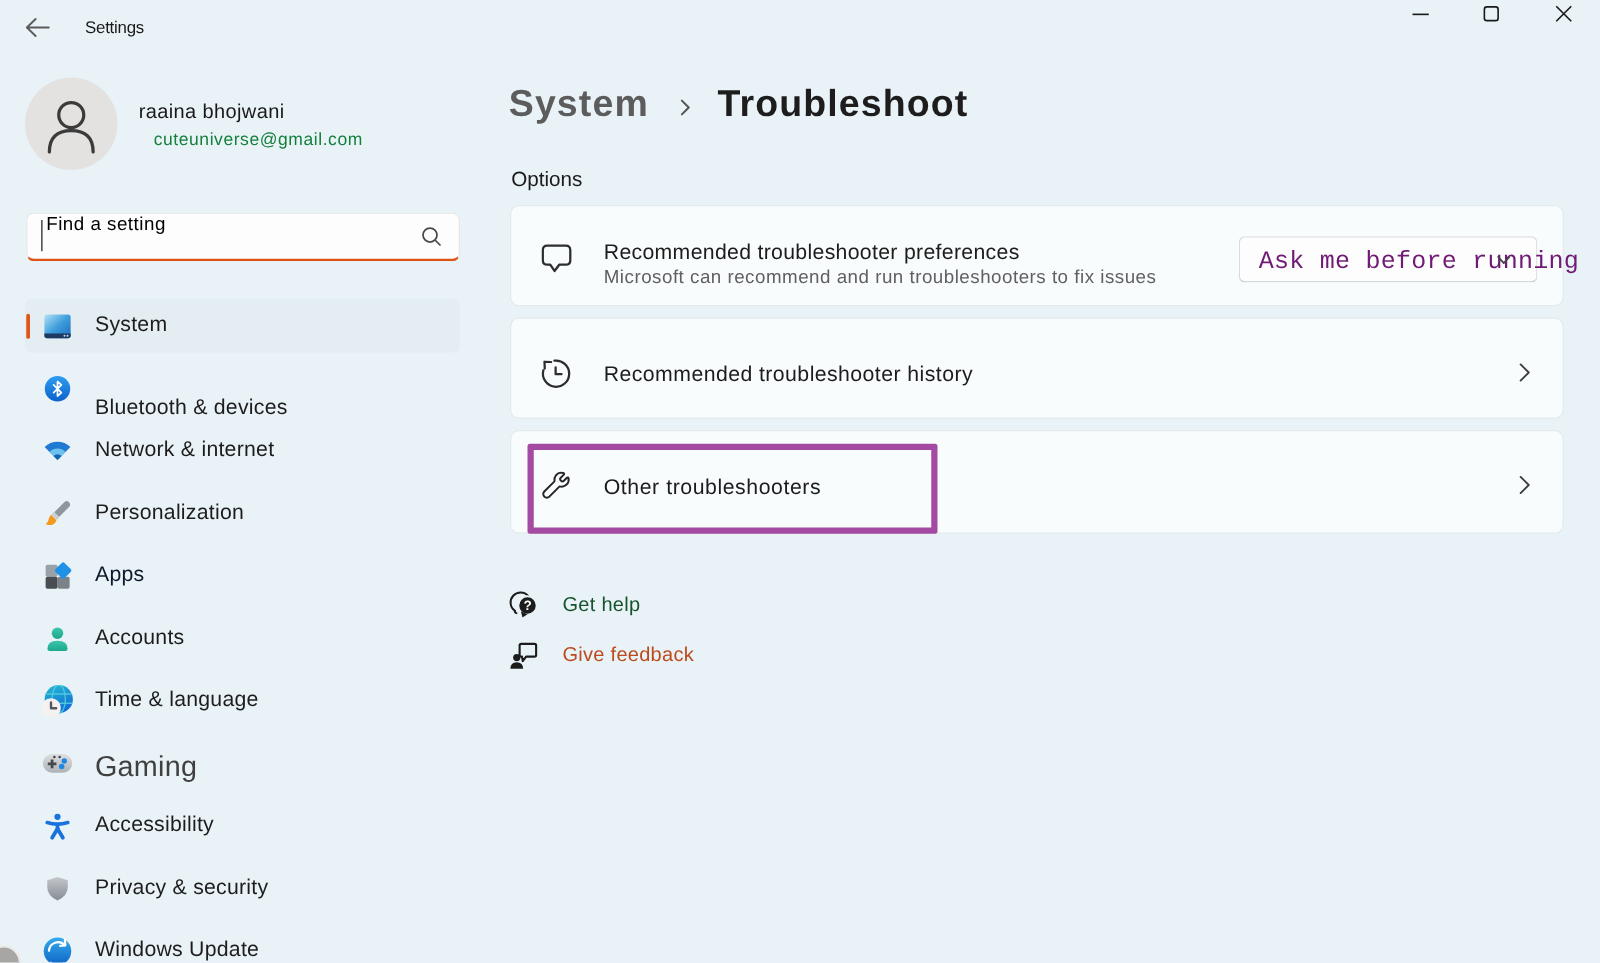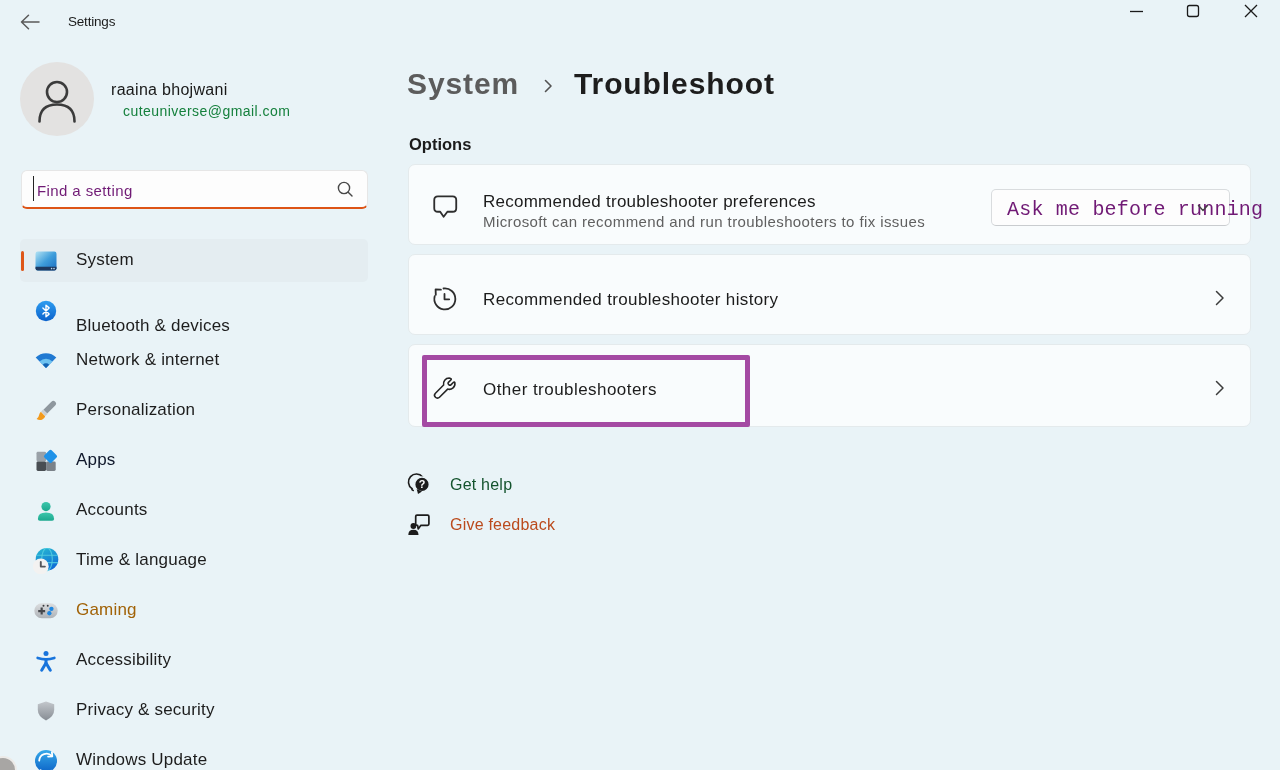--- a/index.html
+++ b/index.html
@@ -29,21 +29,21 @@
 <div class="abs" style="left:20px;top:62px;width:74px;height:74px;border-radius:50%;background:#e3e2e1;"></div>
 <svg class="abs" style="left:20px;top:62px;" width="74" height="74" viewBox="0 0 74 74">
   <circle cx="37" cy="30" r="10" fill="none" stroke="#3b3b3b" stroke-width="2.6"></circle>
   <path d="M19.5 59.5 Q19.5 42.5 37 42.5 Q54.5 42.5 54.5 59.5" fill="none" stroke="#3b3b3b" stroke-width="2.6" stroke-linecap="round"></path>
 </svg>
 <div class="abs" style="left:111px;top:81px;font-size:16px;font-weight:normal;letter-spacing:0.3px;color:#191919;">raaina bhojwani</div>
 <div class="abs" style="left:111px;top:103px;font-size:14px;letter-spacing:0.45px;color:#15803d;margin-left:12px;">cuteuniverse@gmail.com</div>
 
 <div class="abs" style="left:21px;top:170px;width:347px;height:39px;background:#fdfdfd;border:1px solid #e6e6e6;border-bottom:2.5px solid #dd5416;border-radius:6px;"></div>
 <div class="abs" style="left:33px;top:176px;width:1px;height:25px;background:#222;"></div>
-<div class="abs" style="left:37px;top:182px;font-size:15px;letter-spacing:0.4px;color:#701a75;text-align:center;">Find a setting</div>
+<div class="abs" style="left:37px;top:171px;font-size:15px;letter-spacing:0.4px;color:#000000;text-align:center;">Find a setting</div>
 <svg class="abs" style="left:336px;top:180px;" width="18" height="18" viewBox="0 0 18 18">
   <circle cx="8" cy="8" r="5.6" fill="none" stroke="#484848" stroke-width="1.4"></circle>
   <path d="M12.2 12.2 L16 16" stroke="#484848" stroke-width="1.4" stroke-linecap="round"></path>
 </svg>
 
 <div id="nav">
     <div class="abs" style="left:20px;top:239px;width:348px;height:43px;background:#e4edf1;border-radius:5px;"></div>
     <div class="abs" style="left:20.5px;top:251px;width:3.5px;height:20px;background:#de5618;border-radius:2px;"></div>
     <div class="abs" style="left:34px;top:248.5px;width:24px;height:24px;"><svg width="24" height="24" viewBox="0 0 24 24">
         <defs>
@@ -123,21 +123,21 @@
             <stop offset="1" stop-color="#aeb2b7"></stop>
           </linearGradient>
         </defs>
         <rect x="1.2" y="5.8" width="21.6" height="13.8" rx="6.9" fill="url(#ggm)"></rect>
         <circle cx="9.7" cy="8" r="0.9" fill="#3a3c3f"></circle>
         <circle cx="13.6" cy="8" r="0.9" fill="#3a3c3f"></circle>
         <path d="M7 9.8 h2 v2.2 h2.2 v2 H9 v2.2 H7 V14 H4.8 v-2 H7Z" fill="#46484c"></path>
         <circle cx="17" cy="10.9" r="2" fill="#1e87e0"></circle>
         <circle cx="15.1" cy="15" r="2" fill="#1e87e0"></circle>
       </svg></div>
-    <div class="abs" style="left:76px;top:600px;font-size:17px;letter-spacing:0.2px;color:#a16207;text-align:right;">Gaming</div>
+    <div class="abs" style="left:76px;top:600px;font-size:23px;letter-spacing:0.2px;color:#404040;text-align:right;">Gaming</div>
     <div class="abs" style="left:34px;top:648.5px;width:24px;height:24px;"><svg width="24" height="24" viewBox="0 0 24 24">
         <g fill="none" stroke="#1874dc" stroke-linecap="round">
           <circle cx="12" cy="4.4" r="2.5" fill="#1874dc" stroke="none"></circle>
           <path d="M3.7 9 Q12 11.6 20.3 9" stroke-width="2.8"></path>
           <path d="M12 10.8 V14" stroke-width="3"></path>
           <path d="M12 14 L7.7 21.2 M12 14 L16.3 21.2" stroke-width="3"></path>
         </g>
       </svg></div>
     <div class="abs" style="left:76px;top:650px;font-size:17px;letter-spacing:0.2px;color:#1d1d1d;">Accessibility</div>
     <div class="abs" style="left:34px;top:698.5px;width:24px;height:24px;"><svg width="24" height="24" viewBox="0 0 24 24">
@@ -164,21 +164,21 @@
       </svg></div>
     <div class="abs" style="left:76px;top:750px;font-size:17px;letter-spacing:0.2px;color:#1d1d1d;">Windows Update</div>
   </div>
 
 <div class="abs" style="left:407px;top:67px;font-size:30px;font-weight:bold;letter-spacing:0.9px;color:#5c5c5c;">System</div>
 <svg class="abs" style="left:538px;top:76px;" width="20" height="20" viewBox="0 0 20 20">
   <path d="M7.5 4.5 L13 10 L7.5 15.5" fill="none" stroke="#535353" stroke-width="1.6" stroke-linecap="round" stroke-linejoin="round"></path>
 </svg>
 <div class="abs" style="left:574px;top:67px;font-size:30px;font-weight:bold;letter-spacing:0.9px;color:#1d1d1d;">Troubleshoot</div>
 
-<div class="abs" style="left:409px;top:135px;font-size:16.5px;font-weight:bold;color:#1b1b1b;">Options</div>
+<div class="abs" style="left:409px;top:135px;font-size:16.5px;font-weight:normal;color:#1b1b1b;">Options</div>
 
 <div class="abs" style="left:408px;top:164px;width:843px;height:81px;background:#f9fcfd;border:1px solid #e4eaec;border-radius:7px;"></div>
 <svg class="abs" style="left:433px;top:195px;" width="25" height="25" viewBox="0 0 24 24">
   <path d="M1.2 4.9 Q1.2 1.4 4.7 1.4 H18.8 Q22.3 1.4 22.3 4.9 V12.6 Q22.3 16.1 18.8 16.1 H13.8 L10.2 20.9 L6.9 16.1 H4.7 Q1.2 16.1 1.2 12.6 Z" fill="none" stroke="#2e2e2e" stroke-width="1.75" stroke-linejoin="round"></path>
 </svg>
 <div class="abs" style="left:483px;top:192px;font-size:17px;letter-spacing:0.25px;color:#1c1c1c;">Recommended troubleshooter preferences</div>
 <div class="abs" style="left:483px;top:213px;font-size:15px;letter-spacing:0.4px;color:#606060;">Microsoft can recommend and run troubleshooters to fix issues</div>
 <div class="abs" style="left:991px;top:189px;width:239px;height:37px;background:#fdfdfd;border:1px solid #d9dcde;border-bottom-color:#c9cccf;border-radius:5px;"></div>
 <div class="abs" style="left:1007px;top:198px;font-size:20px;letter-spacing:0.2px;color:#701a75;font-family:Liberation Mono, monospace;">Ask me before running</div>
 <svg class="abs" style="left:1196px;top:201px;" width="14" height="14" viewBox="0 0 14 14">

